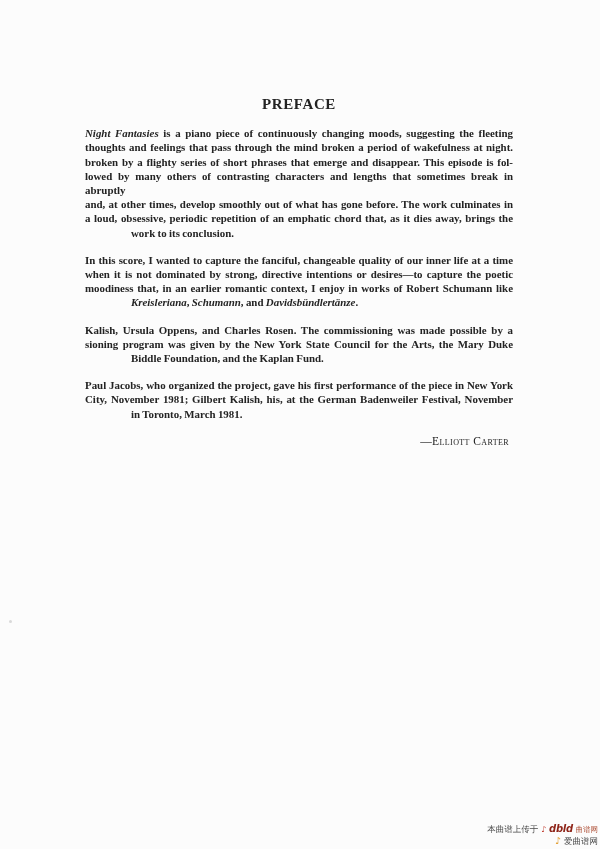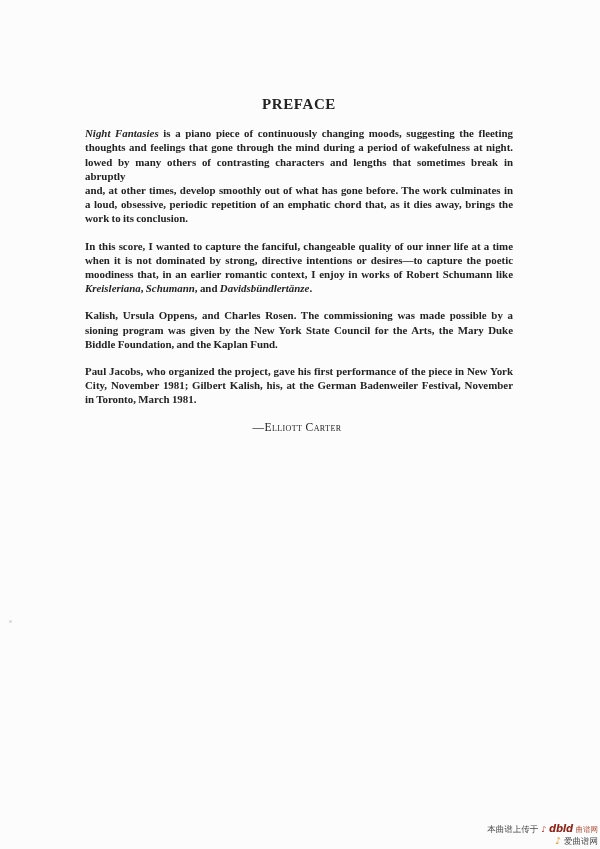--- a/index.html
+++ b/index.html
@@ -40,27 +40,28 @@
     margin: 0 0 13px 0;
   }
   .line {
     text-align: justify;
     text-align-last: justify;
     word-spacing: -0.35px;
     font-weight: bold;
   }
   .line.last {
     text-align-last: left;
+    margin-left: 46px;
   }
   .it {
     font-style: italic;
   }
   .signature {
     margin-top: 11px;
-    text-align: center;
+    text-align: right;
     padding-right: 4px;
     font-variant: small-caps;
     letter-spacing: 0.4px;
     font-size: 11.5px;
   }
   .speck {
     position: absolute;
     left: 9px;
     top: 620px;
     width: 3px;
@@ -109,21 +110,22 @@
 <body>
 
 <div class="page">
 
   <div class="content">
     <h1 class="title">PREFACE</h1>
 
     <div>
         <div class="para">
           <div class="line"><span class="it">Night Fantasies</span><span> is a piano piece of continuously changing moods, suggesting the fleeting</span></div>
-          <div class="line"><span>thoughts and feelings that gone through the mind during a period of wakefulness at night.</span></div>
+          <div class="line"><span>thoughts and feelings that pass through the mind broken a period of wakefulness at night.</span></div>
+          <div class="line"><span>broken by a flighty series of short phrases that emerge and disappear. This episode is fol-</span></div>
           <div class="line"><span>lowed by many others of contrasting characters and lengths that sometimes break in abruptly</span></div>
           <div class="line"><span>and, at other times, develop smoothly out of what has gone before. The work culminates in</span></div>
           <div class="line"><span>a loud, obsessive, periodic repetition of an emphatic chord that, as it dies away, brings the</span></div>
           <div class="line last"><span>work to its conclusion.</span></div>
         </div>
         <div class="para">
           <div class="line"><span>In this score, I wanted to capture the fanciful, changeable quality of our inner life at a time</span></div>
           <div class="line"><span>when it is not dominated by strong, directive intentions or desires—to capture the poetic</span></div>
           <div class="line"><span>moodiness that, in an earlier romantic context, I enjoy in works of Robert Schumann like</span></div>
           <div class="line last"><span class="it">Kreisleriana</span><span>, </span><span class="it">Schumann</span><span>, and </span><span class="it">Davidsbündlertänze</span><span>.</span></div>

